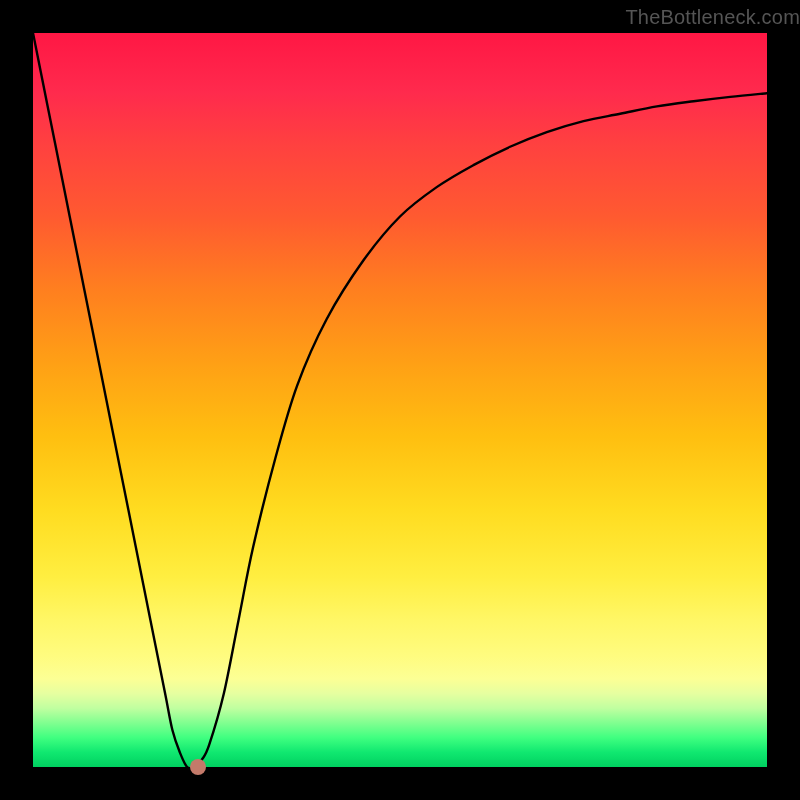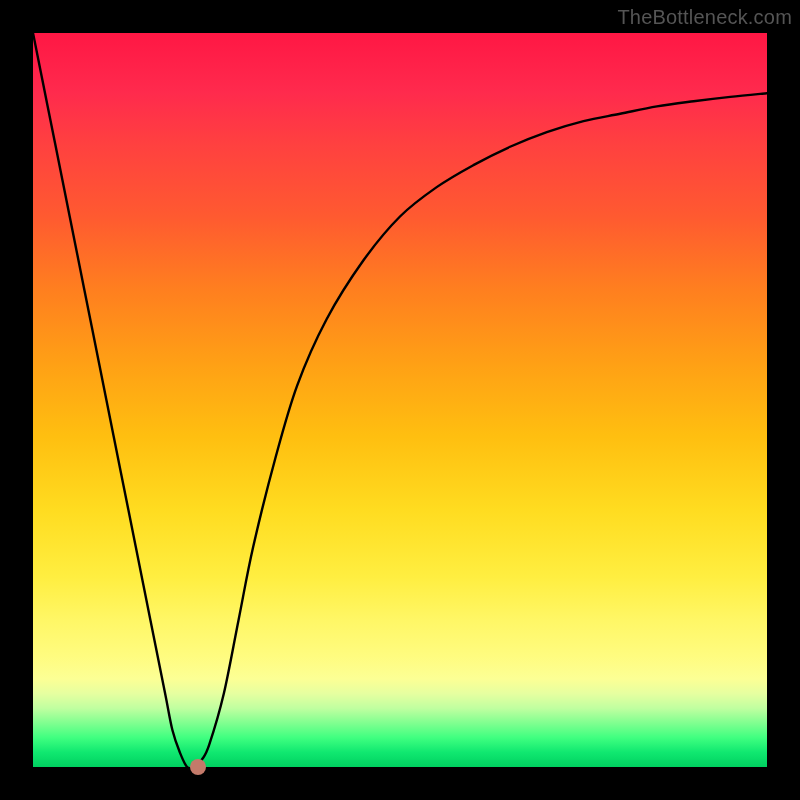--- a/index.html
+++ b/index.html
@@ -41,21 +41,21 @@
       #c0ffa0 92%,
       #80ff90 94%,
       #40ff80 96%,
       #10e870 98%,
       #00d060 100%
     );
   }
   .watermark {
     position: absolute;
     top: 6px;
-    right: 8px;
+    right: 0;
     font-family: Arial, Helvetica, sans-serif;
     font-size: 20px;
     color: #555;
     letter-spacing: 0.2px;
   }
   svg.curve {
     position: absolute;
     left: 0;
     top: 0;
     width: 734px;

